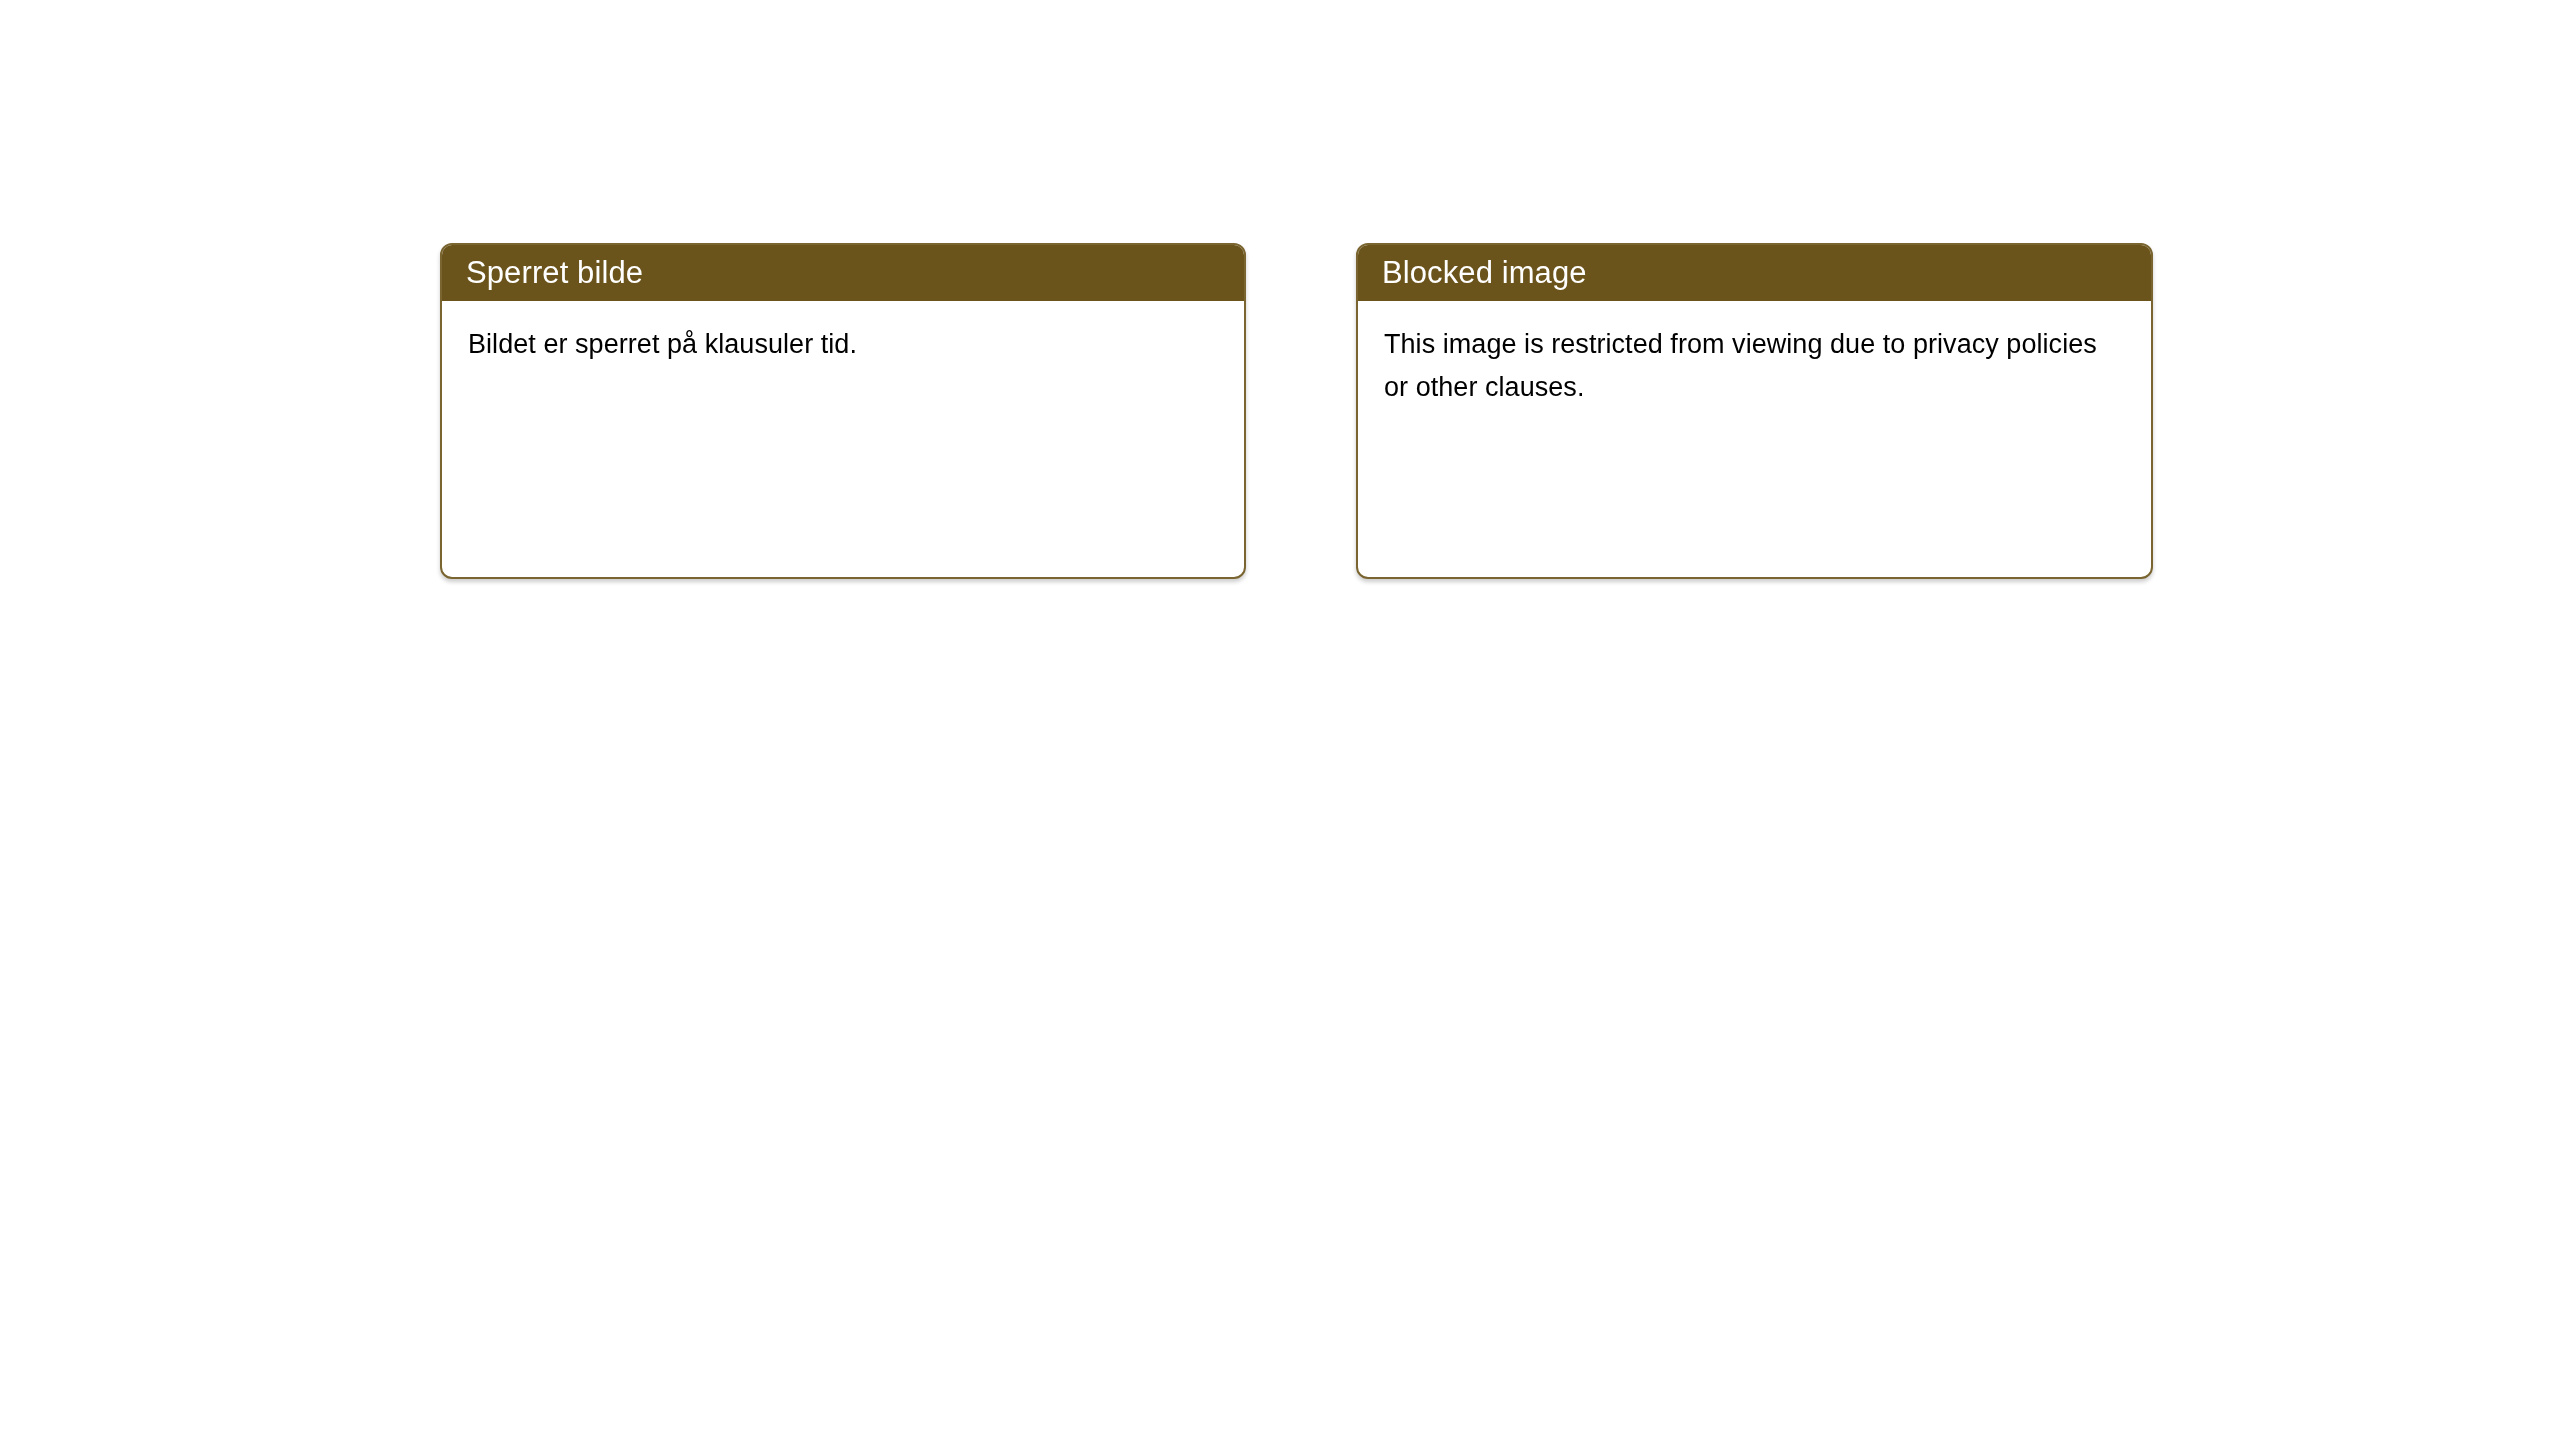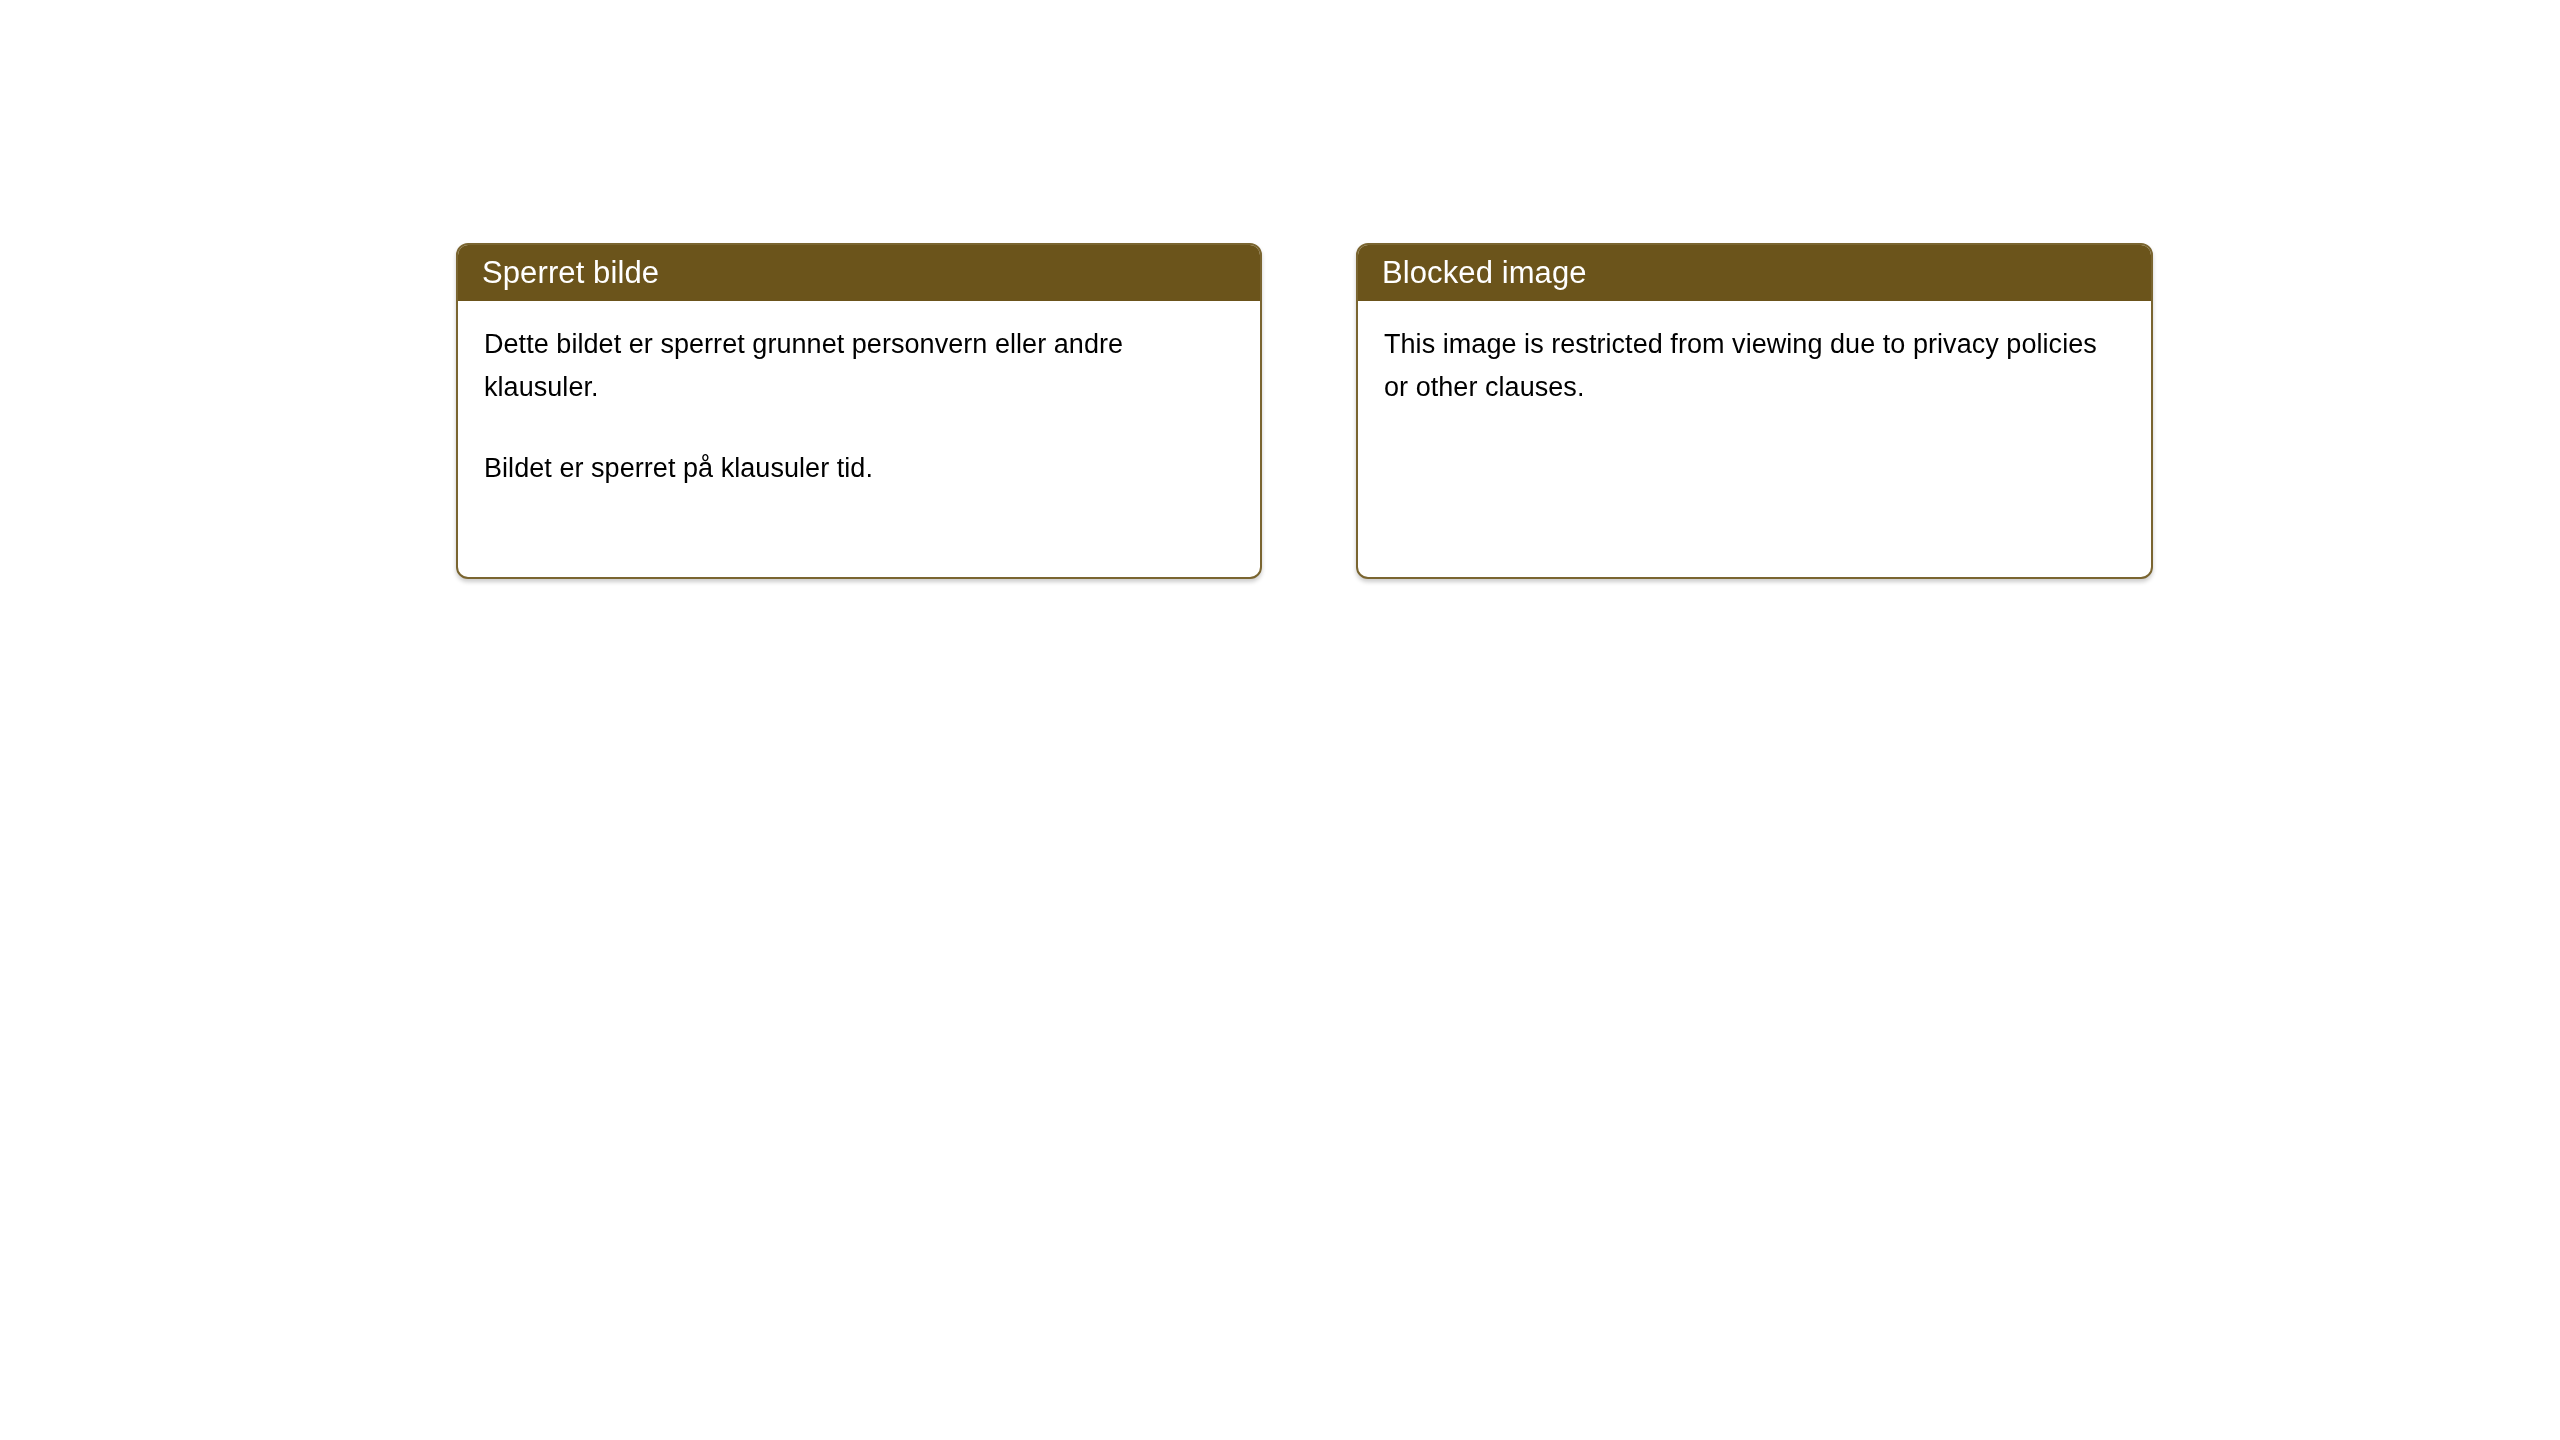--- a/index.html
+++ b/index.html
@@ -25,21 +25,21 @@
     position: absolute;
     top: 243px;
     box-sizing: border-box;
     background: #ffffff;
     border: 2px solid #7a6530;
     border-radius: 12px;
     box-shadow: 0 3px 4px rgba(0,0,0,0.20);
     overflow: hidden;
   }
 
-  #card-no  { left: 456px;  width: 806px; height: 336px; }
+  #card-no  { left: 440px;  width: 806px; height: 336px; }
   #card-en  { left: 1356px; width: 797px; height: 336px; }
 
   .card-header {
     box-sizing: border-box;
     height: 58px;
     background: #6b541b;
     color: #ffffff;
     display: flex;
     align-items: center;
     padding: 0 0 0 26px;
@@ -79,21 +79,20 @@
 </head>
 <body>
 
 <div id="stage">
 
   <section class="notice-card" id="card-no">
     <header class="card-header">
       <h2 class="card-title">Sperret bilde</h2>
     </header>
     <div class="card-body">
-      <p class="card-paragraph">Dette bildet er sperret grunnet personvern eller andre klausuler.</p>
       <p class="card-paragraph">Bildet er sperret på klausuler tid.</p>
     </div>
   </section>
 
   <section class="notice-card" id="card-en">
     <header class="card-header">
       <h2 class="card-title">Blocked image</h2>
     </header>
     <div class="card-body">
       <p class="card-paragraph">This image is restricted from viewing due to privacy policies or other clauses.</p>

